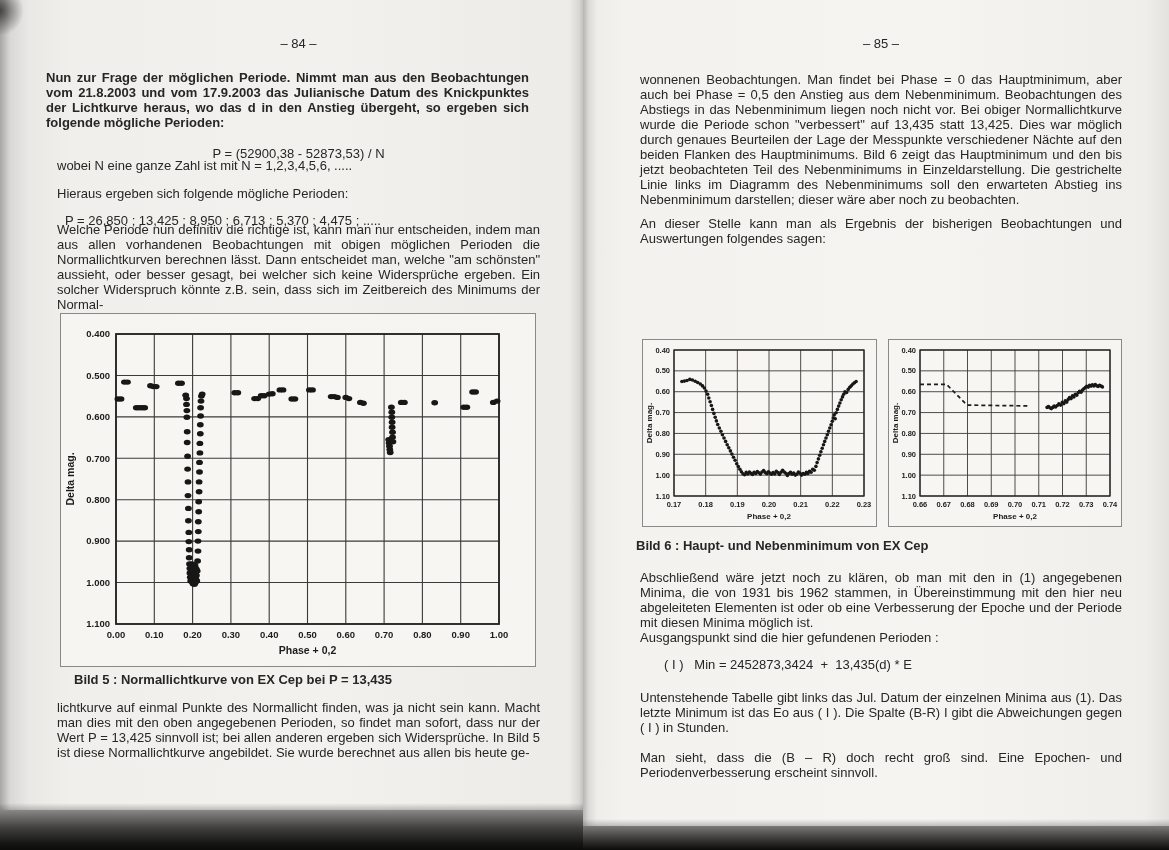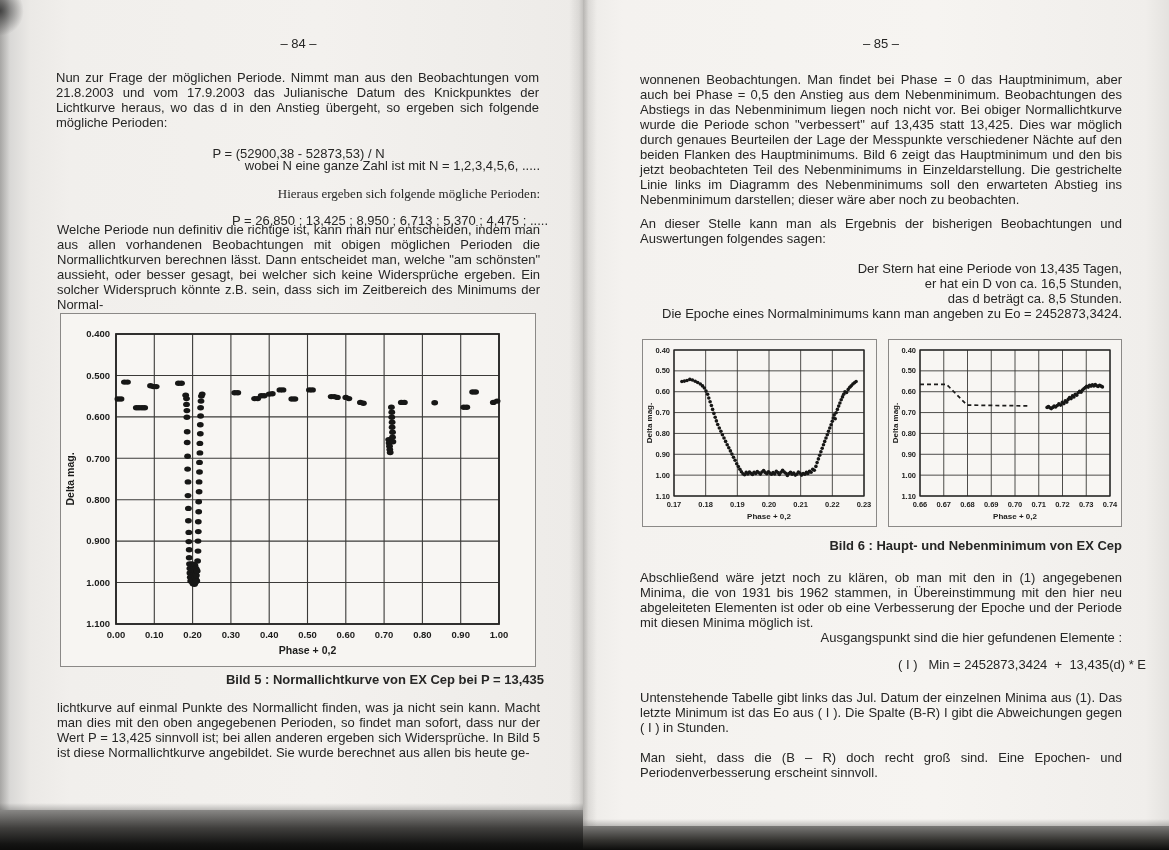--- a/index.html
+++ b/index.html
@@ -24,21 +24,21 @@
     background:linear-gradient(180deg,#898886 0%,#403f3d 45%,#141413 85%,#0c0c0b 100%); }
   #shade-right { position:absolute; left:583px; top:826px; width:586px; height:24px;
     background:linear-gradient(180deg,#7a7977 0%,#343330 60%,#0c0c0b 100%); }
   #gutter { position:absolute; left:569px; top:0; width:28px; height:826px;
     background:linear-gradient(90deg,rgba(118,116,113,0) 0%,rgba(118,116,113,0.16) 35%,rgba(92,90,87,0.30) 52%,rgba(118,116,113,0.10) 70%,rgba(118,116,113,0) 100%); }
   #smudge { position:absolute; left:0; top:0; width:24px; height:36px;
     background:radial-gradient(ellipse at 0% 30%,rgba(38,38,38,0.78),rgba(38,38,38,0) 70%); }
 
   .txt { position:absolute; font-size:13px; line-height:15px; text-align:justify; }
   .center { text-align:center; }
-  .left-align { text-align:right; }
+  .left-align { text-align:left; }
   .bold { font-weight:bold; }
   .pre { white-space:pre; }
 
   .figure { position:absolute; background:#f7f5f2; border:1px solid #8b8987; }
   #fig5  { left:60px;  top:313px; width:474px; height:352px; }
   #fig6a { left:642px; top:339px; width:233px; height:186px; }
   #fig6b { left:888px; top:339px; width:232px; height:186px; }
   .figure svg { display:block; width:100%; height:100%; font-family:"Liberation Sans","DejaVu Sans",sans-serif; }
 </style>
 </head>
@@ -46,27 +46,27 @@
 
 <div id="scan">
 
   <div id="page-left" class="page"></div>
   <div id="page-right" class="page"></div>
   <div id="gutter"></div>
   <div id="smudge"></div>
 
   <div class="txt center" style="left:57px; top:36px; width:483px;">–  84  –</div>
 
-  <div class="txt" style="left:56px; top:70px; width:483px;">Nun zur Frage der möglichen Periode. Nimmt man aus den Beobachtungen vom 21.8.2003 und vom 17.9.2003 das Julianische Datum des Knickpunktes der Lichtkurve heraus, wo das d in den Anstieg übergeht, so ergeben sich folgende mögliche Perioden:</div>
+  <div class="txt" style="left:46px; top:70px; width:483px;font-weight:bold;">Nun zur Frage der möglichen Periode. Nimmt man aus den Beobachtungen vom 21.8.2003 und vom 17.9.2003 das Julianische Datum des Knickpunktes der Lichtkurve heraus, wo das d in den Anstieg übergeht, so ergeben sich folgende mögliche Perioden:</div>
 
   <div class="txt center" style="left:57px; top:146px; width:483px;">P = (52900,38 - 52873,53) / N</div>
 
   <div class="txt left-align" style="left:57px; top:158px; width:483px;">wobei N eine ganze Zahl ist mit N = 1,2,3,4,5,6, .....</div>
 
-  <div class="txt left-align" style="left:57px; top:186px; width:483px;font-family:Liberation Serif, serif;">Hieraus ergeben sich folgende mögliche Perioden:</div>
+  <div class="txt left-align" style="left:57px; top:186px; width:483px;">Hieraus ergeben sich folgende mögliche Perioden:</div>
   <div class="txt left-align" style="left:65px; top:201px; width:483px;margin-top:12px;">P = 26,850 ; 13,425 ; 8,950 ; 6,713 ; 5,370 ; 4,475 ; .....</div>
 
   <div class="txt" style="left:57px; top:222px; width:483px;">Welche Periode nun definitiv die richtige ist, kann man nur entscheiden, indem man aus allen vorhandenen Beobachtungen mit obigen möglichen Perioden die Normallichtkurven berechnen lässt. Dann entscheidet man, welche "am schönsten" aussieht, oder besser gesagt, bei welcher sich keine Widersprüche ergeben. Ein solcher Widerspruch könnte z.B. sein, dass sich im Zeitbereich des Minimums der Normal-</div>
 
   <div id="fig5" class="figure">
     <svg viewBox="0 0 474 352">
         <rect x="55" y="20" width="383" height="290" fill="#f8f6f3"></rect>
         <line x1="55" y1="20" x2="55" y2="310" stroke="#3b3a38" stroke-width="1.1"></line>
         <line x1="93.30000000000001" y1="20" x2="93.30000000000001" y2="310" stroke="#3b3a38" stroke-width="1.1"></line>
         <line x1="131.60000000000002" y1="20" x2="131.60000000000002" y2="310" stroke="#3b3a38" stroke-width="1.1"></line>
@@ -242,26 +242,20 @@
   <div class="txt bold left-align" style="left:74px; top:672px; width:470px;">Bild 5 : Normallichtkurve von EX Cep bei P = 13,435</div>
 
   <div class="txt" style="left:57px; top:700px; width:483px;">lichtkurve auf einmal Punkte des Normallicht finden, was ja nicht sein kann. Macht man dies mit den oben angegebenen Perioden, so findet man sofort, dass nur der Wert P = 13,425 sinnvoll ist; bei allen anderen ergeben sich Widersprüche. In Bild 5 ist diese Normallichtkurve angebildet. Sie wurde berechnet aus allen bis heute ge-</div>
 
   <div class="txt center" style="left:640px; top:36px; width:482px;">–  85  –</div>
 
   <div class="txt" style="left:640px; top:72px; width:482px;">wonnenen Beobachtungen. Man findet bei Phase = 0 das Hauptminimum, aber auch bei Phase = 0,5 den Anstieg aus dem Nebenminimum. Beobachtungen des Abstiegs in das Nebenminimum liegen noch nicht vor. Bei obiger Normallichtkurve wurde die Periode schon "verbessert" auf 13,435 statt 13,425. Dies war möglich durch genaues Beurteilen der Lage der Messpunkte verschiedener Nächte auf den beiden Flanken des Hauptminimums. Bild 6 zeigt das Hauptminimum und den bis jetzt beobachteten Teil des Nebenminimums in Einzeldarstellung. Die gestrichelte Linie links im Diagramm des Nebenminimums soll den erwarteten Abstieg ins Nebenminimum darstellen; dieser wäre aber noch zu beobachten.</div>
 
   <div class="txt" style="left:640px; top:216px; width:482px;">An dieser Stelle kann man als Ergebnis der bisherigen Beobachtungen und Auswertungen folgendes sagen:</div>
 
-  <div class="txt left-align" style="left:640px; top:261px; width:482px;">
-    <div>Der Stern hat eine Periode von 13,435 Tagen,</div>
-    <div>er hat ein D von ca. 16,5 Stunden,</div>
-    <div>das d beträgt ca. 8,5 Stunden.</div>
-    <div>Die Epoche eines Normalminimums kann man angeben zu Eo = 2452873,3424.</div>
-  </div>
 
   <div id="fig6a" class="figure">
     <svg viewBox="0 0 233 186">
         <rect x="31" y="10" width="190" height="146" fill="#f8f6f3"></rect>
         <line x1="31" y1="10" x2="31" y2="156" stroke="#3b3a38" stroke-width="0.9"></line>
         <line x1="62.66666666666661" y1="10" x2="62.66666666666661" y2="156" stroke="#3b3a38" stroke-width="0.9"></line>
         <line x1="94.33333333333331" y1="10" x2="94.33333333333331" y2="156" stroke="#3b3a38" stroke-width="0.9"></line>
         <line x1="126" y1="10" x2="126" y2="156" stroke="#3b3a38" stroke-width="0.9"></line>
         <line x1="157.66666666666663" y1="10" x2="157.66666666666663" y2="156" stroke="#3b3a38" stroke-width="0.9"></line>
         <line x1="189.3333333333333" y1="10" x2="189.3333333333333" y2="156" stroke="#3b3a38" stroke-width="0.9"></line>
@@ -483,24 +477,24 @@
         <ellipse cx="204.8" cy="45.9" rx="1.8" ry="1.8" fill="#171716"></ellipse>
         <ellipse cx="206.3" cy="44.6" rx="1.8" ry="1.8" fill="#171716"></ellipse>
         <ellipse cx="207.7" cy="45.7" rx="1.8" ry="1.8" fill="#171716"></ellipse>
         <ellipse cx="209.1" cy="46.5" rx="1.8" ry="1.8" fill="#171716"></ellipse>
         <ellipse cx="210.6" cy="45.2" rx="1.8" ry="1.8" fill="#171716"></ellipse>
         <ellipse cx="212.0" cy="46.1" rx="1.8" ry="1.8" fill="#171716"></ellipse>
         <ellipse cx="213.4" cy="46.9" rx="1.8" ry="1.8" fill="#171716"></ellipse>
       </svg>
   </div>
 
-  <div class="txt bold left-align" style="left:655px; top:538px; width:467px;">Bild 6 : Haupt- und Nebenminimum von EX Cep</div>
+  <div class="txt bold left-align" style="left:636px; top:538px; width:467px;">Bild 6 : Haupt- und Nebenminimum von EX Cep</div>
 
   <div class="txt" style="left:640px; top:570px; width:482px;">Abschließend wäre jetzt noch zu klären, ob man mit den in (1) angegebenen Minima, die von 1931 bis 1962 stammen, in Übereinstimmung mit den hier neu abgeleiteten Elementen ist oder ob eine Verbesserung der Epoche und der Periode mit diesen Minima möglich ist.</div>
-  <div class="txt left-align" style="left:640px; top:630px; width:482px;">Ausgangspunkt sind die hier gefundenen Elemente :</div>
+  <div class="txt left-align" style="left:640px; top:630px; width:482px;">Ausgangspunkt sind die hier gefundenen Perioden :</div>
 
   <div class="txt left-align pre" style="left:664px; top:657px; width:482px;">( I )   Min = 2452873,3424  +  13,435(d) * E</div>
 
   <div class="txt" style="left:640px; top:690px; width:482px;">Untenstehende Tabelle gibt links das Jul. Datum der einzelnen Minima aus (1). Das letzte Minimum ist das Eo aus ( I ). Die Spalte (B-R) I gibt die Abweichungen gegen ( I ) in Stunden.</div>
 
   <div class="txt" style="left:640px; top:750px; width:482px;">Man sieht, dass die (B – R) doch recht groß sind. Eine Epochen- und Periodenverbesserung erscheint sinnvoll.</div>
 
   <div id="shade-left"></div>
   <div id="shade-right"></div>
 </div>

